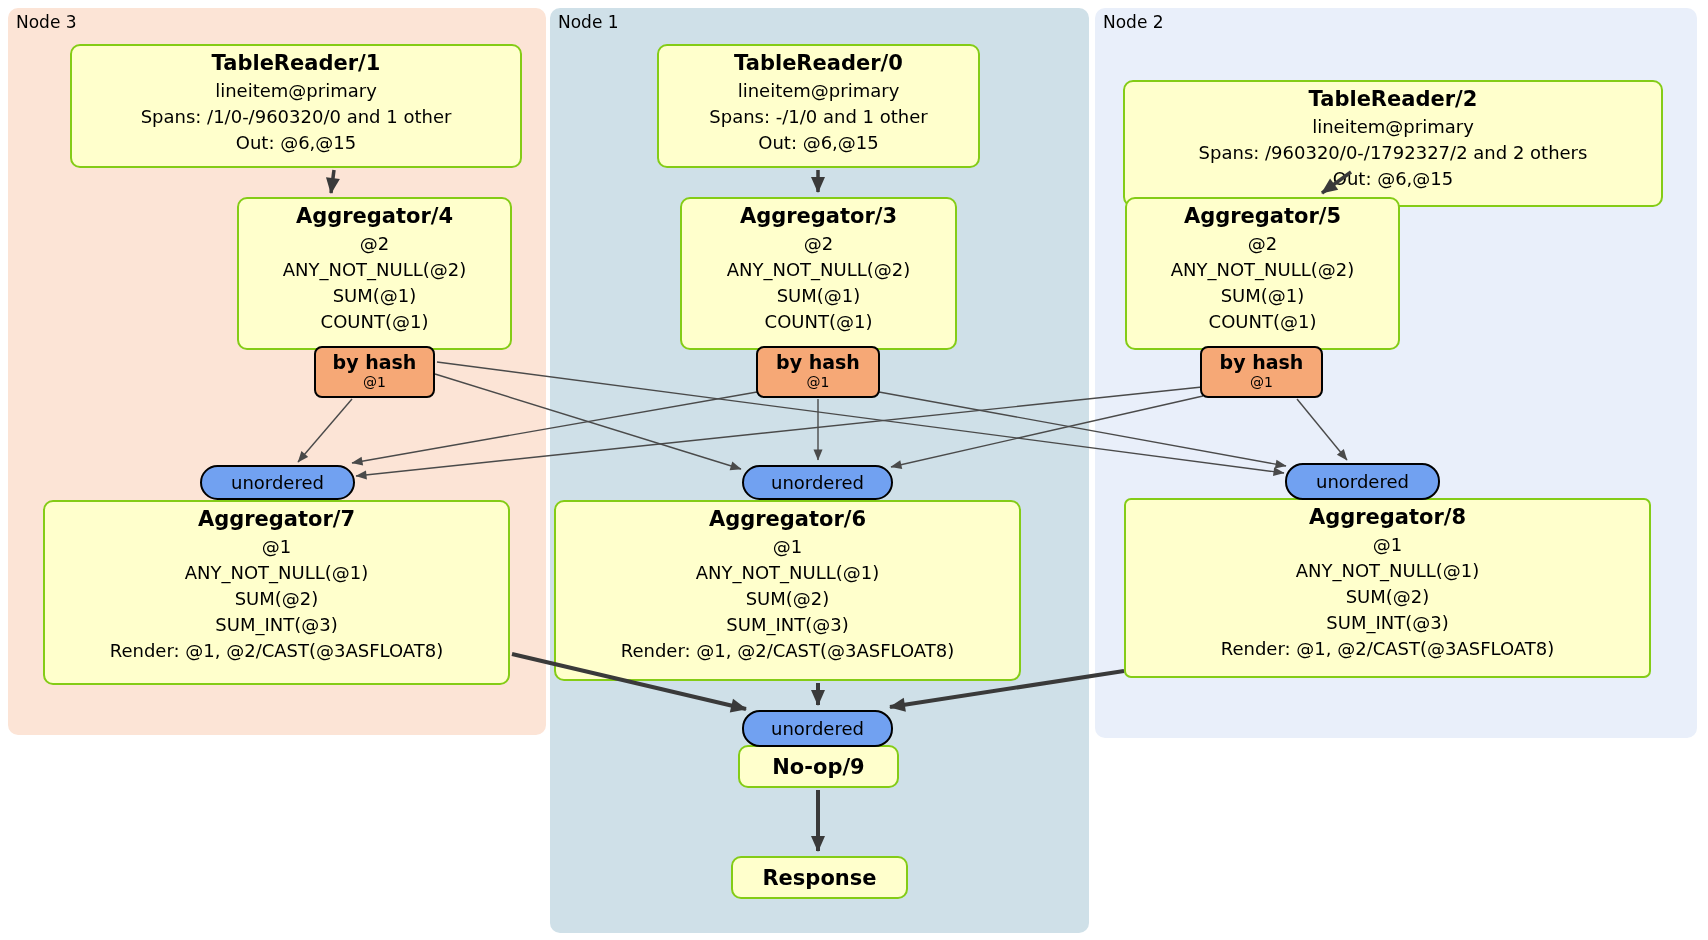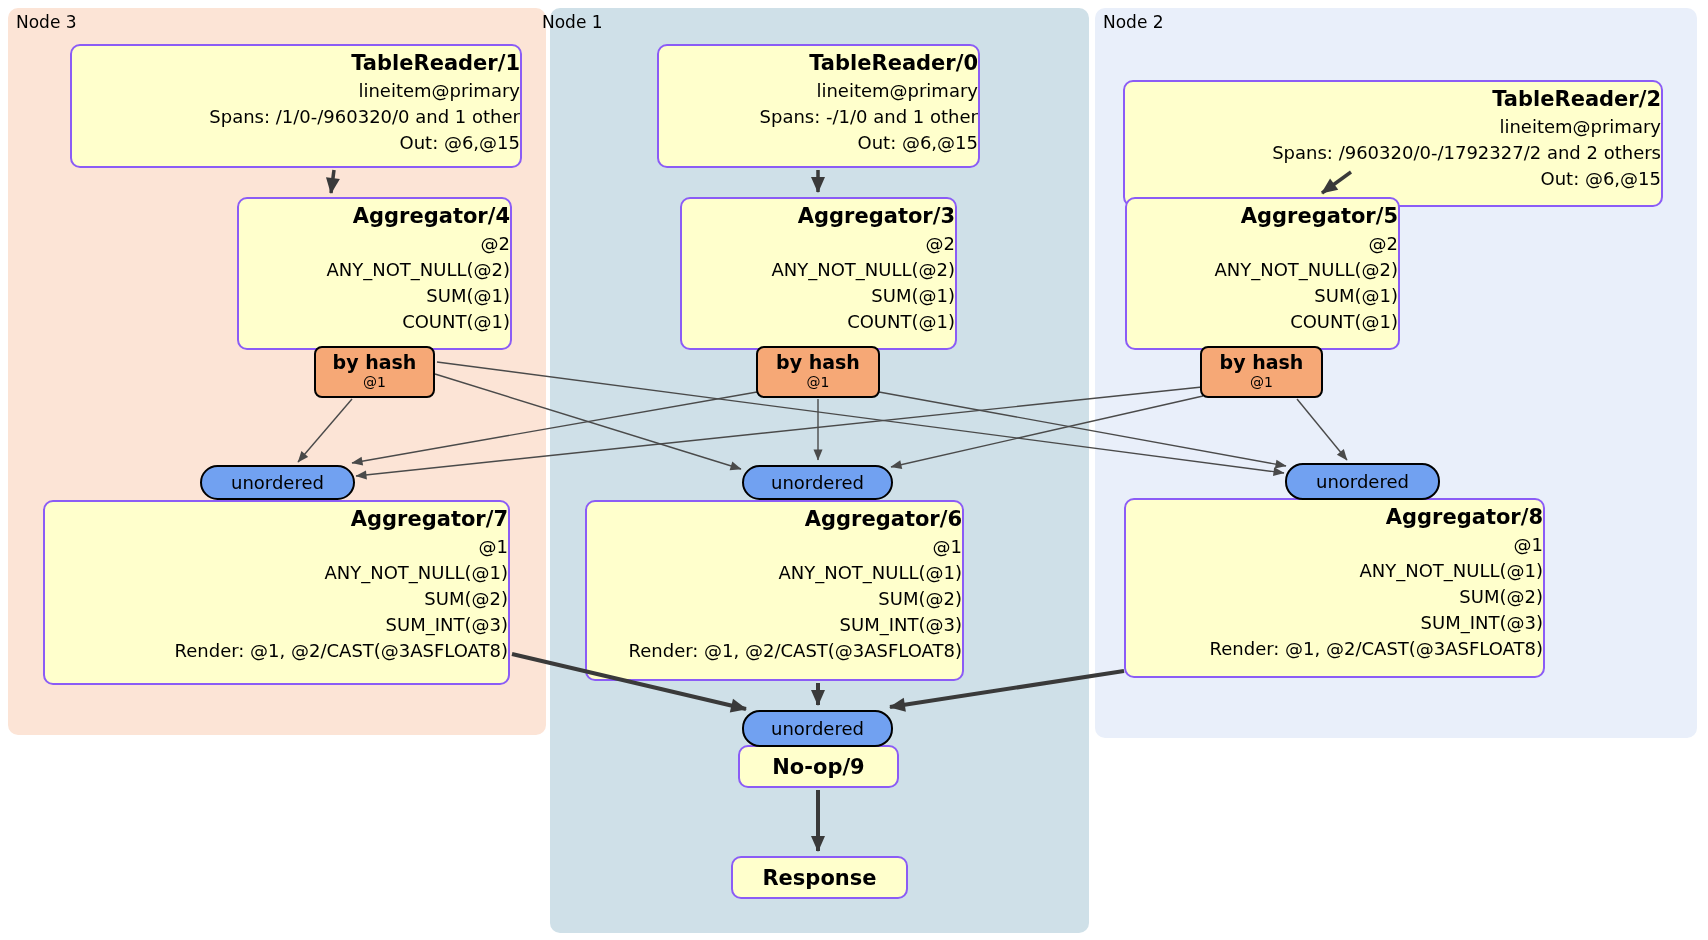--- a/index.html
+++ b/index.html
@@ -3,22 +3,22 @@
 <meta charset="utf-8">
 <style>
   html,body{margin:0;padding:0;background:#ffffff;}
   #canvas{
     position:relative;width:1708px;height:940px;background:#ffffff;overflow:hidden;
     font-family:"DejaVu Sans","Liberation Sans",sans-serif;color:#000;
   }
   .region{position:absolute;border-radius:10px;z-index:0;}
   .region-label{position:absolute;font-size:17px;line-height:20px;color:#000;z-index:1;}
   .pbox{
-    position:absolute;background:var(--box-fill);border:2px solid #8b5cf6;border-radius:10px;
-    text-align:right;z-index:2;font-size:18px;line-height:26px;box-sizing:border-box;
+    position:absolute;background:var(--box-fill);border:2px solid #84cc16;border-radius:10px;
+    text-align:center;z-index:2;font-size:18px;line-height:26px;box-sizing:border-box;
   }
   .pbox .title{font-weight:bold;font-size:21px;line-height:30px;padding-top:2px;}
   .pbox.center-v{display:flex;align-items:center;justify-content:center;}
   .pbox.center-v .title{padding-top:0;line-height:24px;}
   .router{position:absolute;border:2px solid #000;text-align:center;z-index:4;box-sizing:border-box;}
   .byhash{background:var(--router-hash-fill);border-radius:8px;}
   .byhash .rlabel{font-weight:bold;font-size:19px;line-height:24px;margin-top:2px;}
   .byhash .rtag{font-size:14px;line-height:16px;}
   .unordered{
     background:var(--router-unordered-fill);border-radius:18px;
@@ -29,21 +29,21 @@
 </head>
 <body>
 
 <div id="canvas">
 
   <div class="region" style="left:8px;top:8px;width:538px;height:727px;background:var(--node3-bg);"></div>
   <div class="region" style="left:550px;top:8px;width:539px;height:925px;background:var(--node1-bg);"></div>
   <div class="region" style="left:1095px;top:8px;width:602px;height:730px;background:var(--node2-bg);"></div>
 
   <div class="region-label" style="left:16px;top:12px;">Node 3</div>
-  <div class="region-label" style="left:542px;top:12px;">Node 1</div>
+  <div class="region-label" style="left:558px;top:12px;">Node 1</div>
   <div class="region-label" style="left:1103px;top:12px;">Node 2</div>
 
   <svg id="edges" width="1708" height="940">
     <defs>
       <marker id="ah-thick" markerUnits="userSpaceOnUse" markerWidth="18" markerHeight="16" refX="16" refY="8" orient="auto">
         <path d="M1,1 L17,8 L1,15 Z" fill="#3a3a3a"></path>
       </marker>
       <marker id="ah-thin" markerUnits="userSpaceOnUse" markerWidth="12" markerHeight="10" refX="11" refY="5" orient="auto">
         <path d="M0.5,0.5 L11.5,5 L0.5,9.5 Z" fill="#4a4a4a"></path>
       </marker>
@@ -133,29 +133,29 @@
   </div>
 
   <div class="pbox" style="left:43px;top:500px;width:467px;height:185px;">
     <div class="title">Aggregator/7</div>
     <div>@1</div>
     <div>ANY_NOT_NULL(@1)</div>
     <div>SUM(@2)</div>
     <div>SUM_INT(@3)</div>
     <div>Render: @1, @2/CAST(@3ASFLOAT8)</div>
   </div>
-  <div class="pbox" style="left:585px;top:500px;width:379px;height:181px;">
+  <div class="pbox" style="left:554px;top:500px;width:467px;height:181px;">
     <div class="title">Aggregator/6</div>
     <div>@1</div>
     <div>ANY_NOT_NULL(@1)</div>
     <div>SUM(@2)</div>
     <div>SUM_INT(@3)</div>
     <div>Render: @1, @2/CAST(@3ASFLOAT8)</div>
   </div>
-  <div class="pbox" style="left:1124px;top:498px;width:421px;height:180px;">
+  <div class="pbox" style="left:1124px;top:498px;width:527px;height:180px;border-radius:7px;">
     <div class="title">Aggregator/8</div>
     <div>@1</div>
     <div>ANY_NOT_NULL(@1)</div>
     <div>SUM(@2)</div>
     <div>SUM_INT(@3)</div>
     <div>Render: @1, @2/CAST(@3ASFLOAT8)</div>
   </div>
 
   <div class="router unordered" style="left:742px;top:710px;width:151px;height:37px;">
     <span>unordered</span>

